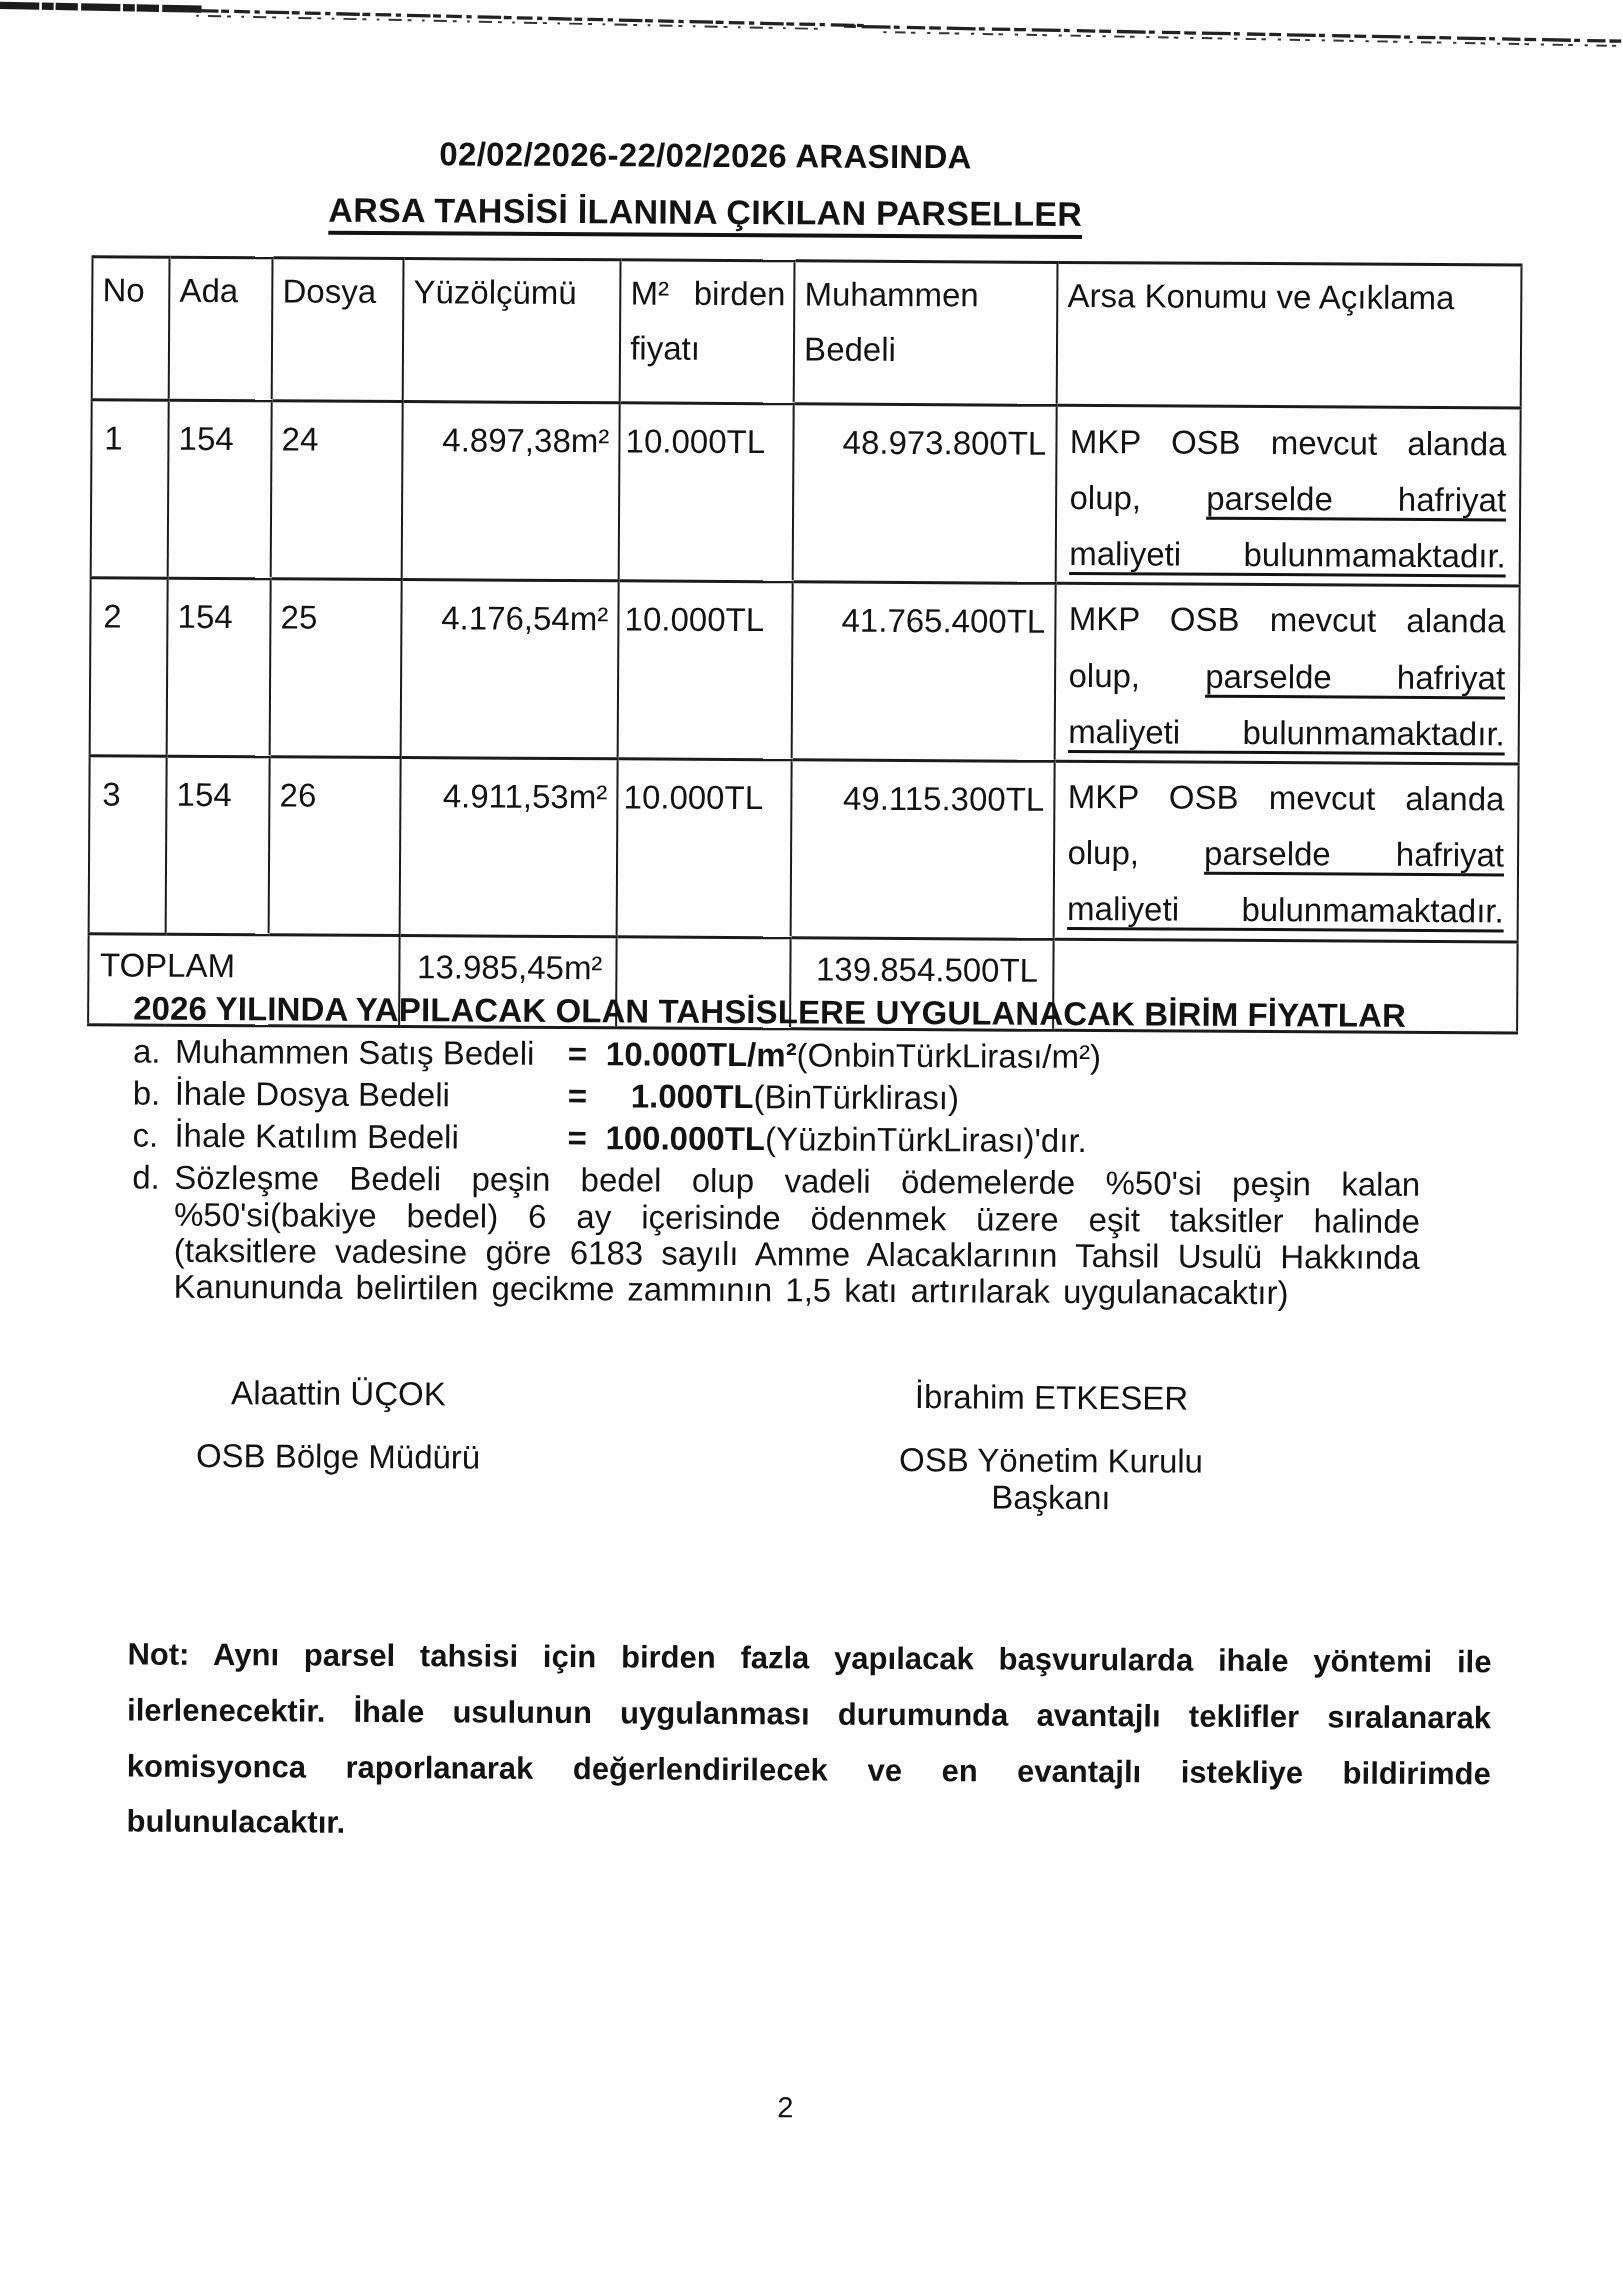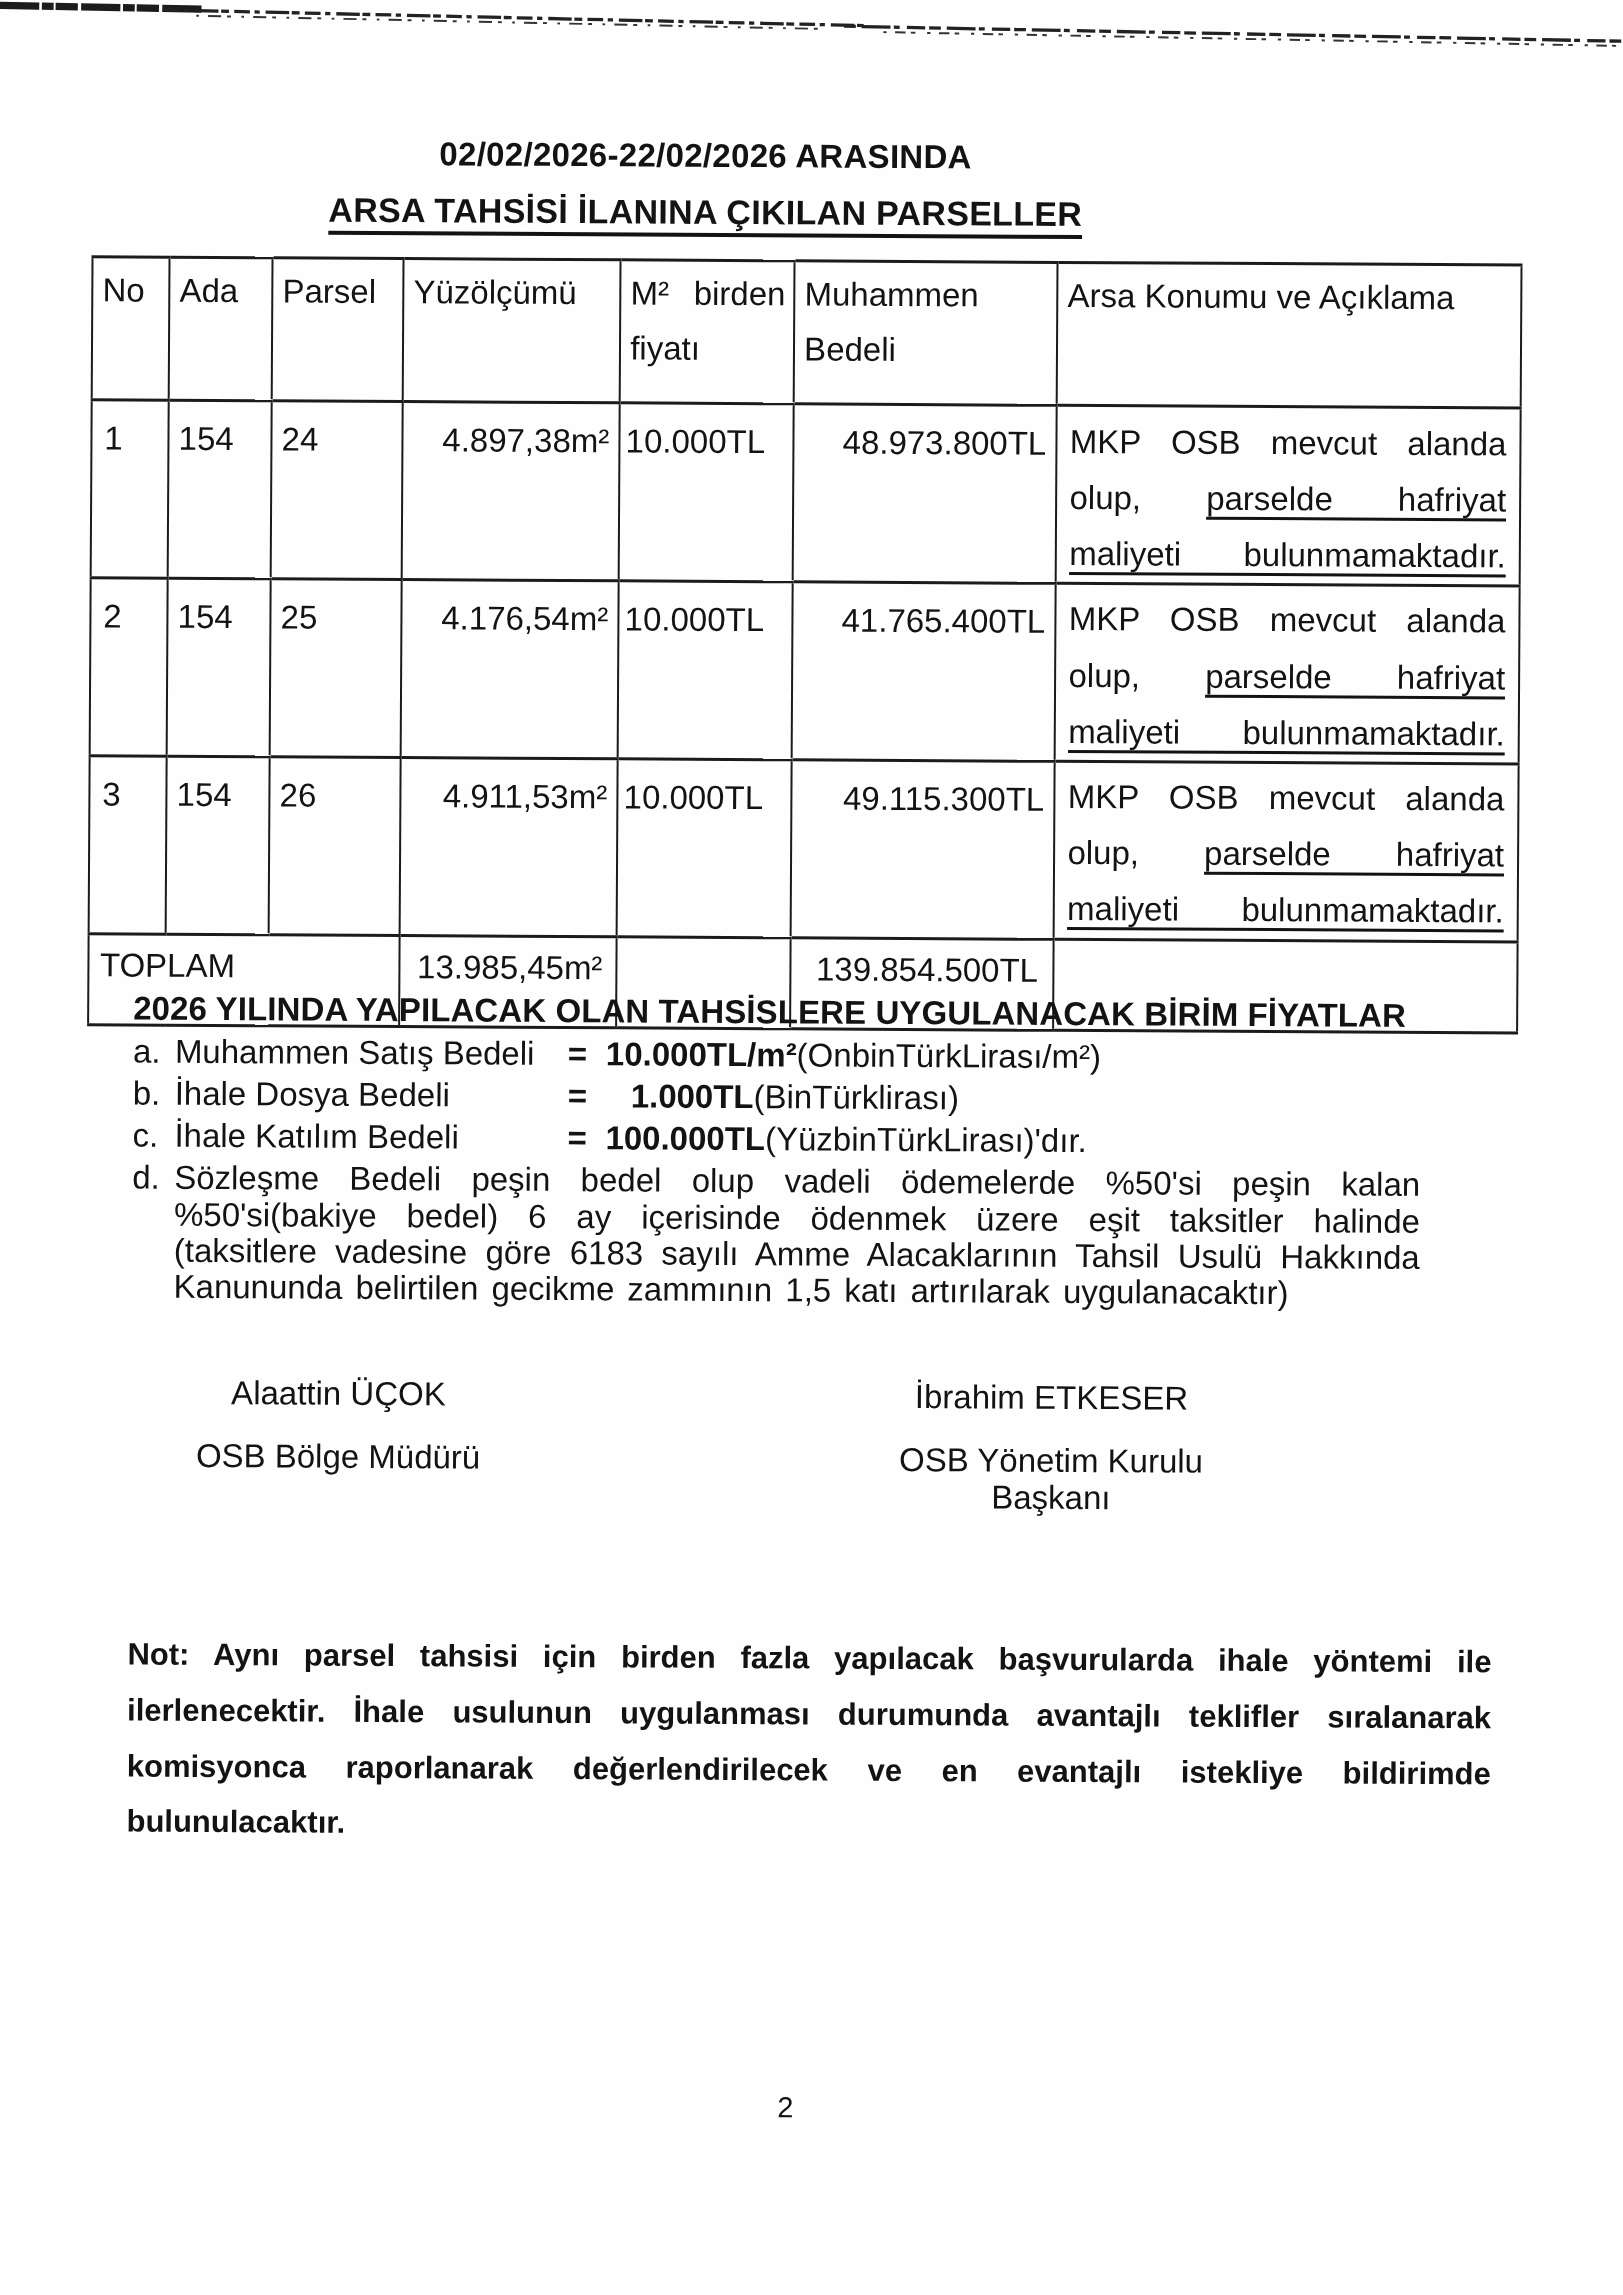--- a/index.html
+++ b/index.html
@@ -108,21 +108,21 @@
           <col style="width:131px">
         <col style="width:217px">
           <col style="width:174px">
           <col style="width:263px">
         <col style="width:464px">
       </colgroup>
       <tbody>
         <tr class="r-head">
           <td>No</td>
           <td>Ada</td>
-          <td>Parsel</td>
+          <td>Dosya</td>
           <td>Yüzölçümü</td>
           <td>
             <div class="h-just">
               <span>M²</span>
               <span>birden</span>
             </div>
             <div>fiyatı</div>
           </td>
           <td>
             <div>Muhammen</div>

